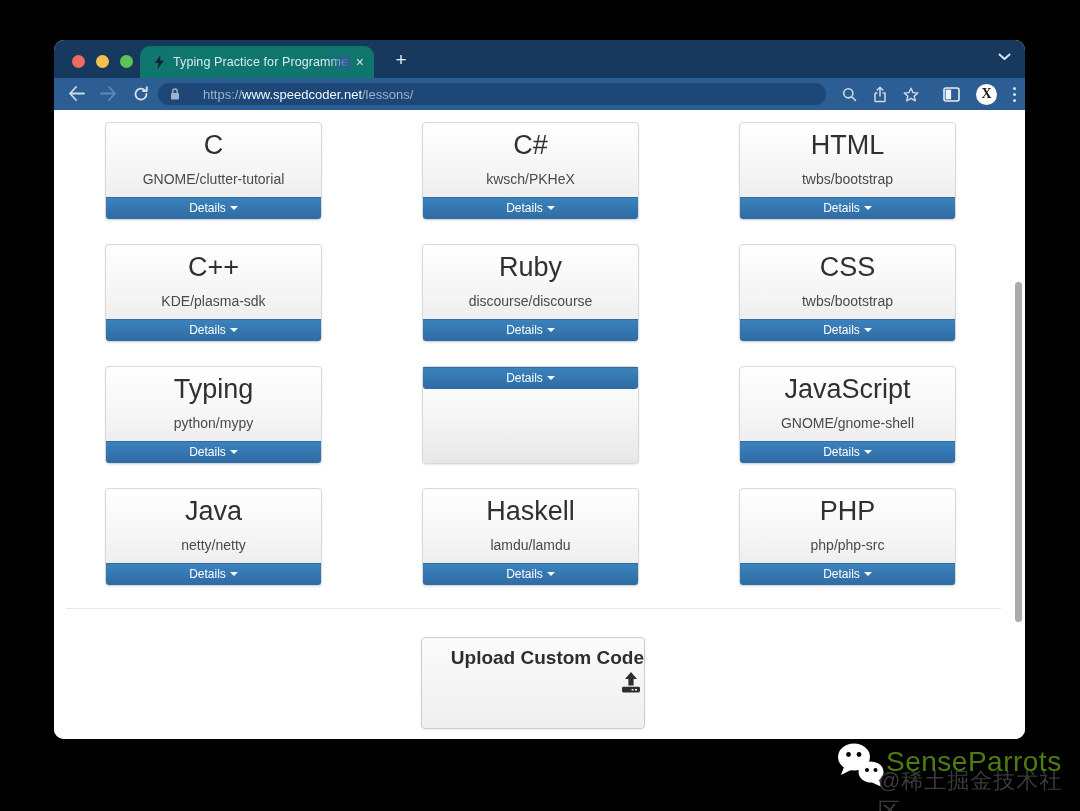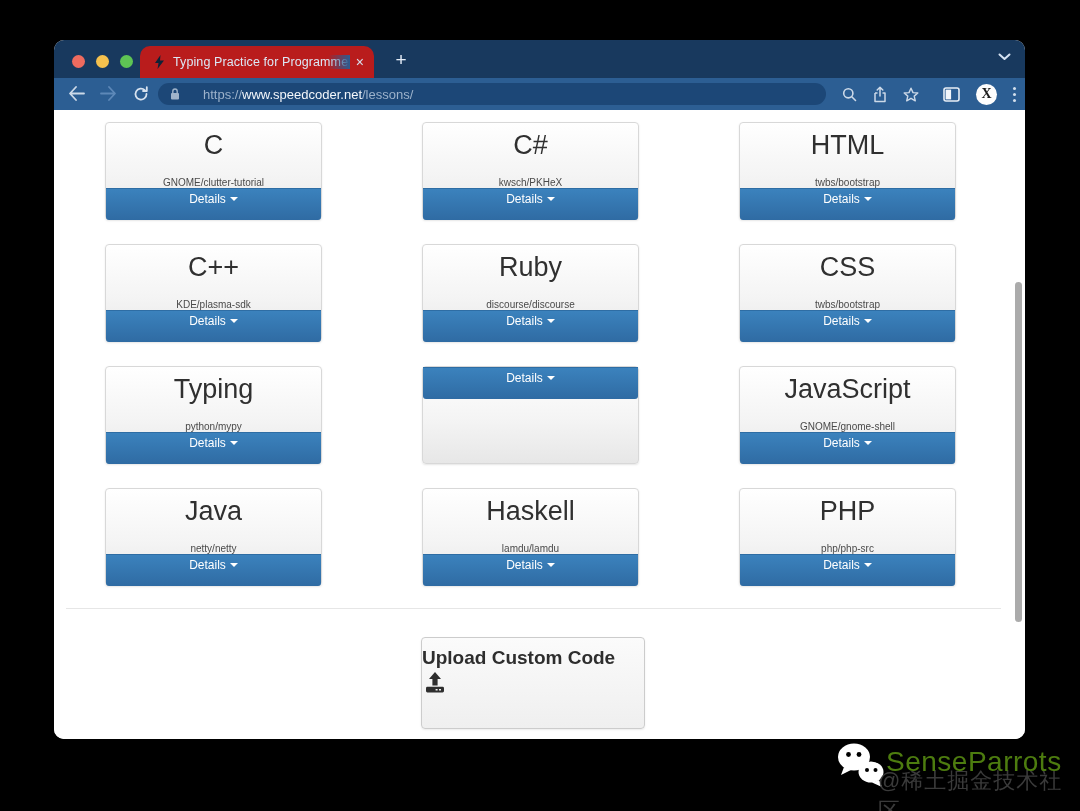--- a/index.html
+++ b/index.html
@@ -10,21 +10,21 @@
   .window { position:absolute; left:54px; top:40px; width:971px; height:699px;
             border-radius:10px; overflow:hidden; background:#fff; }
 
   .tabstrip { position:relative; height:38px; background:#18395e; }
   .traffic { position:absolute; top:15px; width:13px; height:13px; border-radius:50%; }
   .t-red    { left:18px;  background:#ee6b5f; }
   .t-yellow { left:42px;  background:#f5c14e; }
   .t-green  { left:66px;  background:#5ec454; }
 
   .tab { position:absolute; left:86px; top:6px; width:234px; height:32px;
-         background:#b91c1c; border-radius:10px 10px 0 0;
+         background:#0f766e; border-radius:10px 10px 0 0;
          display:flex; align-items:center; padding:0 10px 0 14px; }
   .tab-fav { flex:0 0 auto; margin-right:8px; display:flex; }
   .tab-title { position:relative; flex:1 1 auto; overflow:hidden; white-space:nowrap;
                font-size:12.5px; color:#dce8f5; letter-spacing:.1px; }
   .tab-title::after { content:""; position:absolute; right:0; top:0; bottom:0; width:22px;
                background:linear-gradient(90deg, rgba(43,92,146,0), #2b5c92); }
   .tab-close { flex:0 0 auto; margin-left:6px; color:#d6e2f0; font-size:14px; line-height:14px; cursor:default; }
 
   .newtab { position:absolute; left:334px; top:7px; width:26px; height:26px;
             color:#e5edf7; font-size:19px; line-height:25px; text-align:center; }
@@ -49,32 +49,32 @@
   
   .content { position:absolute; top:70px; left:0; right:0; bottom:0; background:#fff; }
 
   .cards-grid { position:absolute; left:51px; top:12px; width:851px;
                 display:flex; flex-wrap:wrap; column-gap:100px; row-gap:24px; }
   .card { width:217px; height:98px; border:1px solid #d8d8d8; border-radius:4px;
           background:linear-gradient(180deg, #ffffff 0%, #f4f4f4 55%, #e7e7e7 100%);
           box-shadow:0 1px 2px rgba(0,0,0,.10); display:flex; flex-direction:column; }
   .card-body { flex:1 1 auto; text-align:center; padding-top:6px; }
   .card-title { font-size:27px; color:#303030; line-height:32px; }
-  .card-repo { font-size:10px; color:#4a4a4a; margin-top:16px; }
-  .card-btn { flex:0 0 auto; height:32px; background:linear-gradient(180deg,#3b82bd,#2f6ba3);
+  .card-repo { font-size:14px; color:#4a4a4a; margin-top:10px; }
+  .card-btn { flex:0 0 auto; height:22px; background:linear-gradient(180deg,#3b82bd,#2f6ba3);
               border-top:1px solid #2e6da4; border-radius:0 0 3px 3px;
               color:#fff; font-size:12px; line-height:21px; text-align:center; cursor:pointer; }
   .caret { display:inline-block; width:0; height:0; margin-left:4px; vertical-align:2px;
            border-left:4px solid transparent; border-right:4px solid transparent;
            border-top:4px solid #fff; }
 
   .hr { position:absolute; left:12px; top:498px; width:935px; border-top:1px solid #e6e6e6; }
 
   .upload-card { position:absolute; left:367px; top:527px; width:224px; height:92px;
-                 border:1px solid #cccccc; border-radius:4px; text-align:left;
+                 border:1px solid #cccccc; border-radius:4px; text-align:right;
                  background:linear-gradient(180deg,#fbfbfb,#efefef); box-shadow:0 1px 2px rgba(0,0,0,.08);
                  padding-top:9px; cursor:pointer; }
   .upload-title { font-size:19px; font-weight:bold; color:#2e2e2e; }
   .upload-sub { font-size:16px; color:#363636; margin-top:3px; }
   .upload-ico { margin-top:3px; display:inline-flex; }
 
   .scroll-thumb { position:absolute; right:3px; top:172px; width:7px; height:340px;
                   border-radius:4px; background:#ababab; }
 
   

